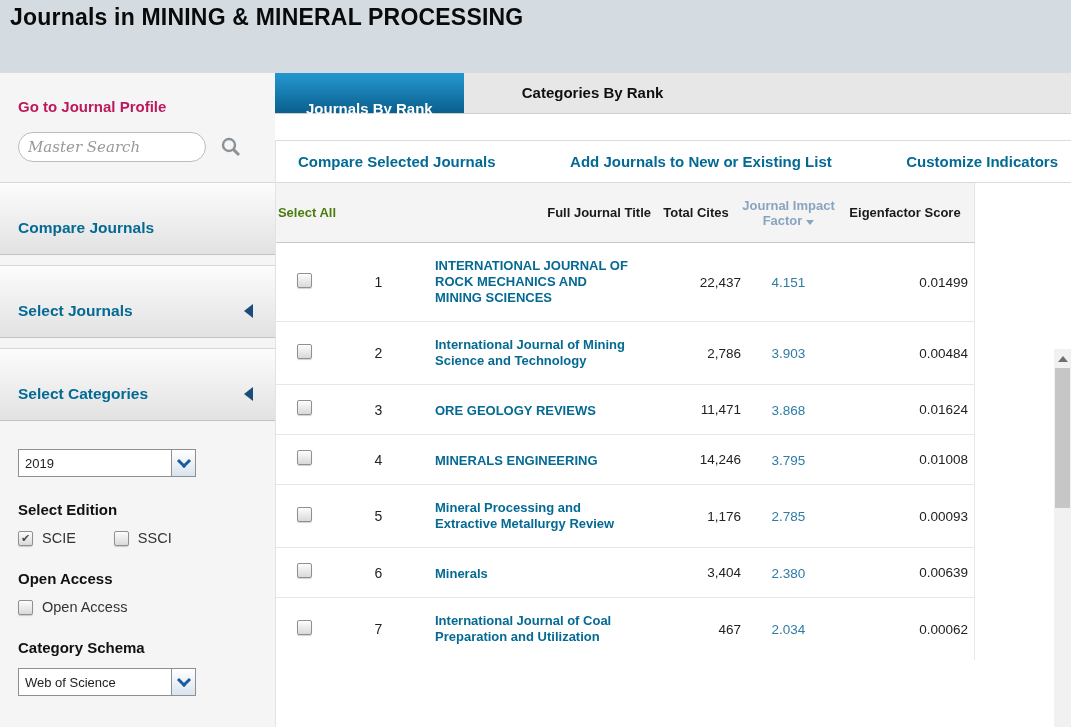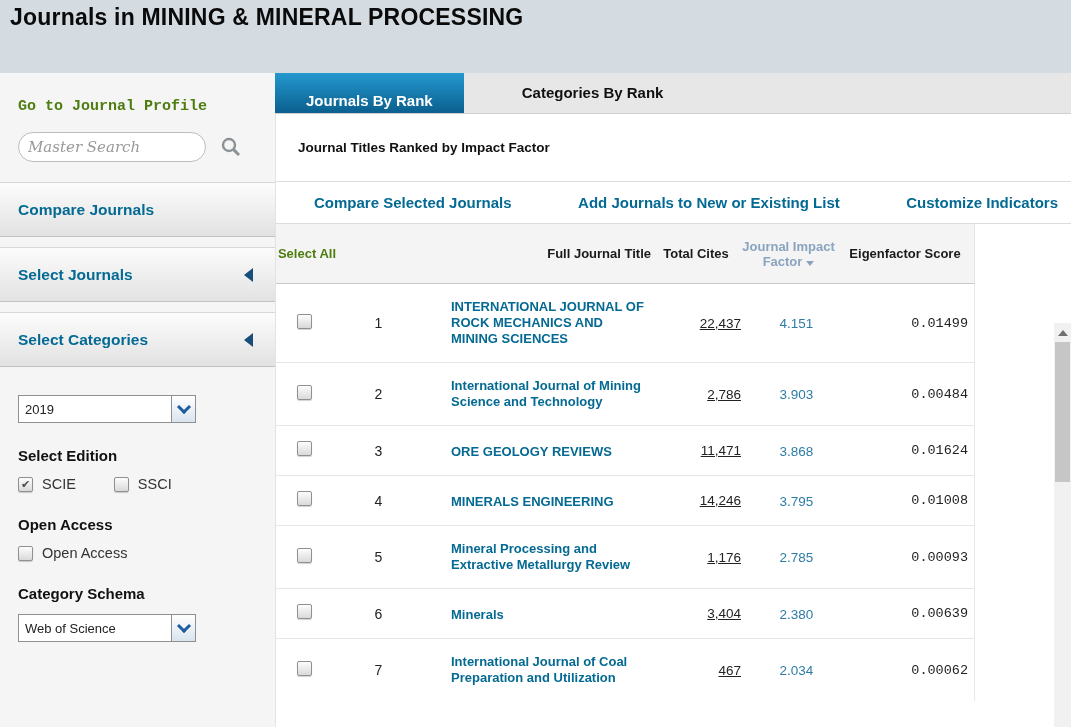--- a/index.html
+++ b/index.html
@@ -1,49 +1,49 @@
 <!DOCTYPE html>
 <html><head>
 <meta charset="utf-8">
 <style>
   * { margin:0; padding:0; box-sizing:content-box; }
   html,body { width:1071px; height:727px; overflow:hidden; }
   body { font-family:"Liberation Sans", sans-serif; background:#fff; position:relative; }
-  a { text-decoration:none; cursor:pointer;margin-left:16px; }
+  a { text-decoration:none; cursor:pointer; }
 
   
   .page-header {
     position:absolute; left:0; top:0; width:1071px; height:73px;
     background:#d4dce2;
   }
   .page-title {
     padding:4px 0 0 10px; font-size:23px; font-weight:bold; color:#0a0a0a;
     letter-spacing:0.2px;
   }
 
   
   .sidebar {
     position:absolute; left:0; top:73px; width:275px; height:654px;
     background:#f5f5f5;
   }
   .side-top { padding:25px 18px 0 18px; }
-  .side-label { font-size:15px; font-weight:bold; color:#4d7c0f;font-family:Liberation Mono, monospace; }
+  .side-label { font-size:15px; font-weight:bold; color:#be185d; }
   .search-row { margin-top:17px; display:flex; align-items:center; }
   .search-input {
     width:168px; height:28px; border:1px solid #bcbcbc; border-radius:15px;
     padding:0 9px; font-family:"DejaVu Serif", serif; font-style:italic;
     font-size:15px; color:#333; background:#fff; outline:none;
   }
   .search-input::placeholder { color:#999; }
   .search-btn { margin-left:14px; width:22px; height:22px; background:none; border:none; cursor:pointer; }
 
   .menu { margin-top:20px; }
   .menu-item {
     height:53px; display:flex; align-items:center; justify-content:space-between;
-    padding:0 22px 0 18px; margin-bottom:10px; cursor:pointer;
+    padding:18px 22px 0 18px; margin-bottom:10px; cursor:pointer;
     background:linear-gradient(#fcfcfc,#e2e2e2);
     border-top:1px solid #d8d8d8; border-bottom:1px solid #c2c2c2;
   }
   .menu-item .mi-label { color:#046a93; font-weight:bold; font-size:15.5px; }
   .alert-badge {
     width:19px; height:19px; border-radius:50%; background:#d2311e; color:#fff;
     font-size:14px; font-weight:bold; display:flex; align-items:center; justify-content:center;
   }
   .tri-left {
     width:0; height:0; border-top:7px solid transparent; border-bottom:7px solid transparent;
@@ -74,21 +74,21 @@
     box-shadow:0 1px 1px rgba(0,0,0,.18);
     display:inline-flex; align-items:center; justify-content:center;
   }
   .checkbox.checked::after { content:"\2714"; font-size:11px; color:#4a4a4a; line-height:11px; }
   .cb-label { font-size:14.5px; color:#333; margin-left:9px; }
 
   
   .main { position:absolute; left:275px; top:73px; width:796px; height:654px; background:#fff; }
   .tabbar { height:40px; background:#e7e7e7; border-bottom:1px solid #cfcfcf; display:flex; }
   .tab { line-height:40px; padding:0 58px; font-weight:bold; font-size:15px; color:#101010; cursor:pointer; white-space:nowrap; }
-  .tab.active { background:linear-gradient(#2498cf,#0a5f8e); color:#fff; padding:8px 31px; }
+  .tab.active { background:linear-gradient(#2498cf,#0a5f8e); color:#fff; padding:16px 31px; }
 
   .main-body { border-left:1px solid #e3e3e3; height:613px; position:relative; }
   .subtitle { padding:26px 0 0 22px; font-size:13.5px; font-weight:bold; color:#111; }
 
   .actions {
     margin-top:26px; height:41px; border-top:1px solid #dcdcdc; border-bottom:1px solid #dcdcdc;
     display:flex; align-items:center; justify-content:space-between; padding:0 13px 0 22px;
   }
   .action-link { color:#046a93; font-weight:bold; font-size:15px; }
 
@@ -110,24 +110,24 @@
     border-top:5px solid #8aa4bf;
   }
 
   .tbody { width:698px; border-right:1px solid #e9e9e9; }
   .trow { display:flex; align-items:center; padding:15px 0; }
   .trow + .trow { border-top:1px solid #e6e6e6; }
   .cell.sel { width:60px; padding-left:21px; box-sizing:border-box; }
   .cell.rank { width:85px; text-align:center; font-size:14px; color:#222; }
   .cell.title { width:230px; padding-left:14px; box-sizing:border-box; }
   .jlink { color:#046a93; font-weight:bold; font-size:13px; line-height:16px; display:inline-block; max-width:198px; }
-  .cell.cites { width:90px; text-align:right; font-size:13.5px; color:#222;text-decoration:underline; }
+  .cell.cites { width:90px; text-align:right; font-size:13.5px; color:#222; }
   .cell.jif { width:95px; text-align:center; }
   .iflink { color:#2e7ca6; font-size:13.5px; }
-  .cell.eigen { width:138px; text-align:right; padding-right:6px; box-sizing:border-box; font-size:13.5px; color:#222;font-family:Liberation Mono, monospace; }
+  .cell.eigen { width:138px; text-align:right; padding-right:6px; box-sizing:border-box; font-size:13.5px; color:#222; }
 
   
   .scrollbar { position:absolute; right:0; top:209px; width:17px; height:445px; background:#f1f1f1; }
   .sb-up, .sb-down { position:absolute; left:4px; width:0; height:0;
     border-left:5px solid transparent; border-right:5px solid transparent; }
   .sb-up { top:7px; border-bottom:6px solid #6f6f6f; }
   .sb-thumb { position:absolute; top:19px; left:1px; width:15px; height:140px; background:#c6c6c6; cursor:pointer; }
 </style>
 </head>
 <body>
@@ -202,21 +202,20 @@
   </div>
 </div>
 
 <div class="main">
   <div class="tabbar">
       <div class="tab active">Journals By Rank</div>
       <div class="tab">Categories By Rank</div>
     </div>
 
   <div class="main-body">
-    <div class="subtitle">Journal Titles Ranked by Impact Factor</div>
 
     <div class="actions">
       <a class="action-link">Compare Selected Journals</a>
       <a class="action-link">Add Journals to New or Existing List</a>
       <a class="action-link">Customize Indicators</a>
     </div>
 
     <div class="thead">
       <div class="th select">Select All</div>
       <div class="th rank"></div>

